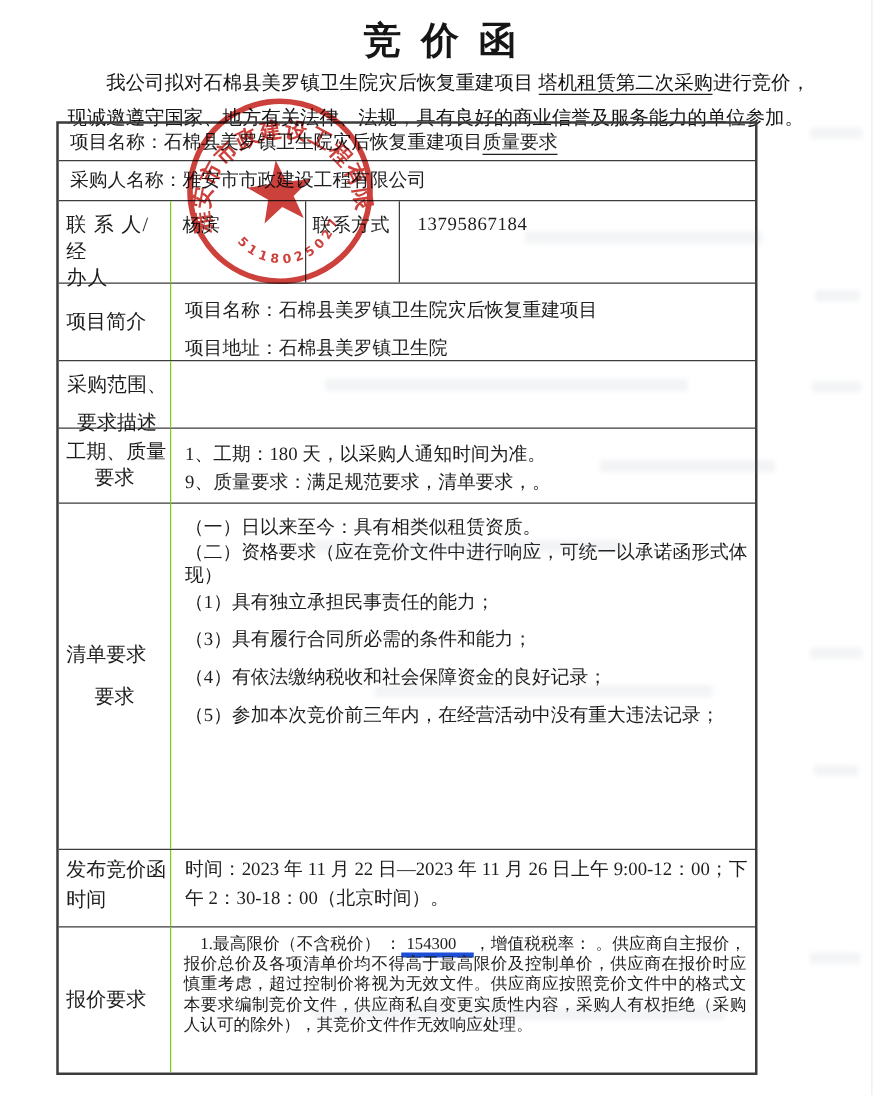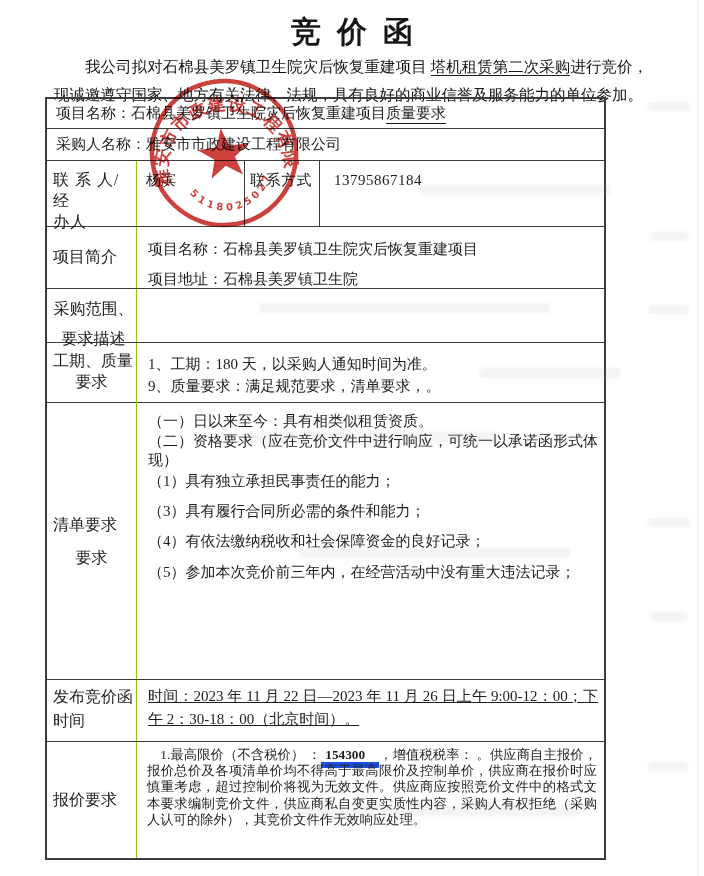--- a/index.html
+++ b/index.html
@@ -54,24 +54,24 @@
   .lbl-scope  { padding-top:5px;  line-height:30px;text-align:center; }
   .lbl-dur    { padding-top:8px;  padding-bottom:10px; justify-content:space-between; }
   .lbl-qual   { justify-content:center; line-height:33px; }
   .lbl-pub    { padding-top:5px; line-height:24px; }
   .lbl-quote  { justify-content:center; }
   .cnt-brief  { padding-top:7px; line-height:30px; }
   .cnt-scope  { padding-top:8px; }
   .cnt-dur    { padding-top:6px; line-height:21.5px; }
   .cnt-qual   { padding-top:3px; }
   .q-item { height:30.2px; display:flex; align-items:center; }
-  .cnt-pub    { padding-top:5px; line-height:22.5px; text-align:justify;text-decoration:underline; }
+  .cnt-pub    { padding-top:5px; line-height:22.5px; text-align:justify; }
   .cnt-quote  { padding:5px 7px 0 10px; font-size:13.3px; line-height:16.2px; text-align:justify; }
   .cnt-quote p { text-indent:1em; }
-  .price-u { border-bottom:6px solid #1d4ed8; padding:0 14px 0 4px;font-weight:bold; }
+  .price-u { border-bottom:4px solid #1d4ed8; padding:0 14px 0 4px; }
   
   .stamp {
     position:absolute; left:147px; top:76px; width:154px; height:154px;
     transform:rotate(-8deg); opacity:0.92; mix-blend-mode:multiply;
     pointer-events:none;
   }
   
   .bleed { position:absolute; background:rgba(120,130,155,0.09);
            filter:blur(1.6px); border-radius:2px; pointer-events:none; }
 </style>

